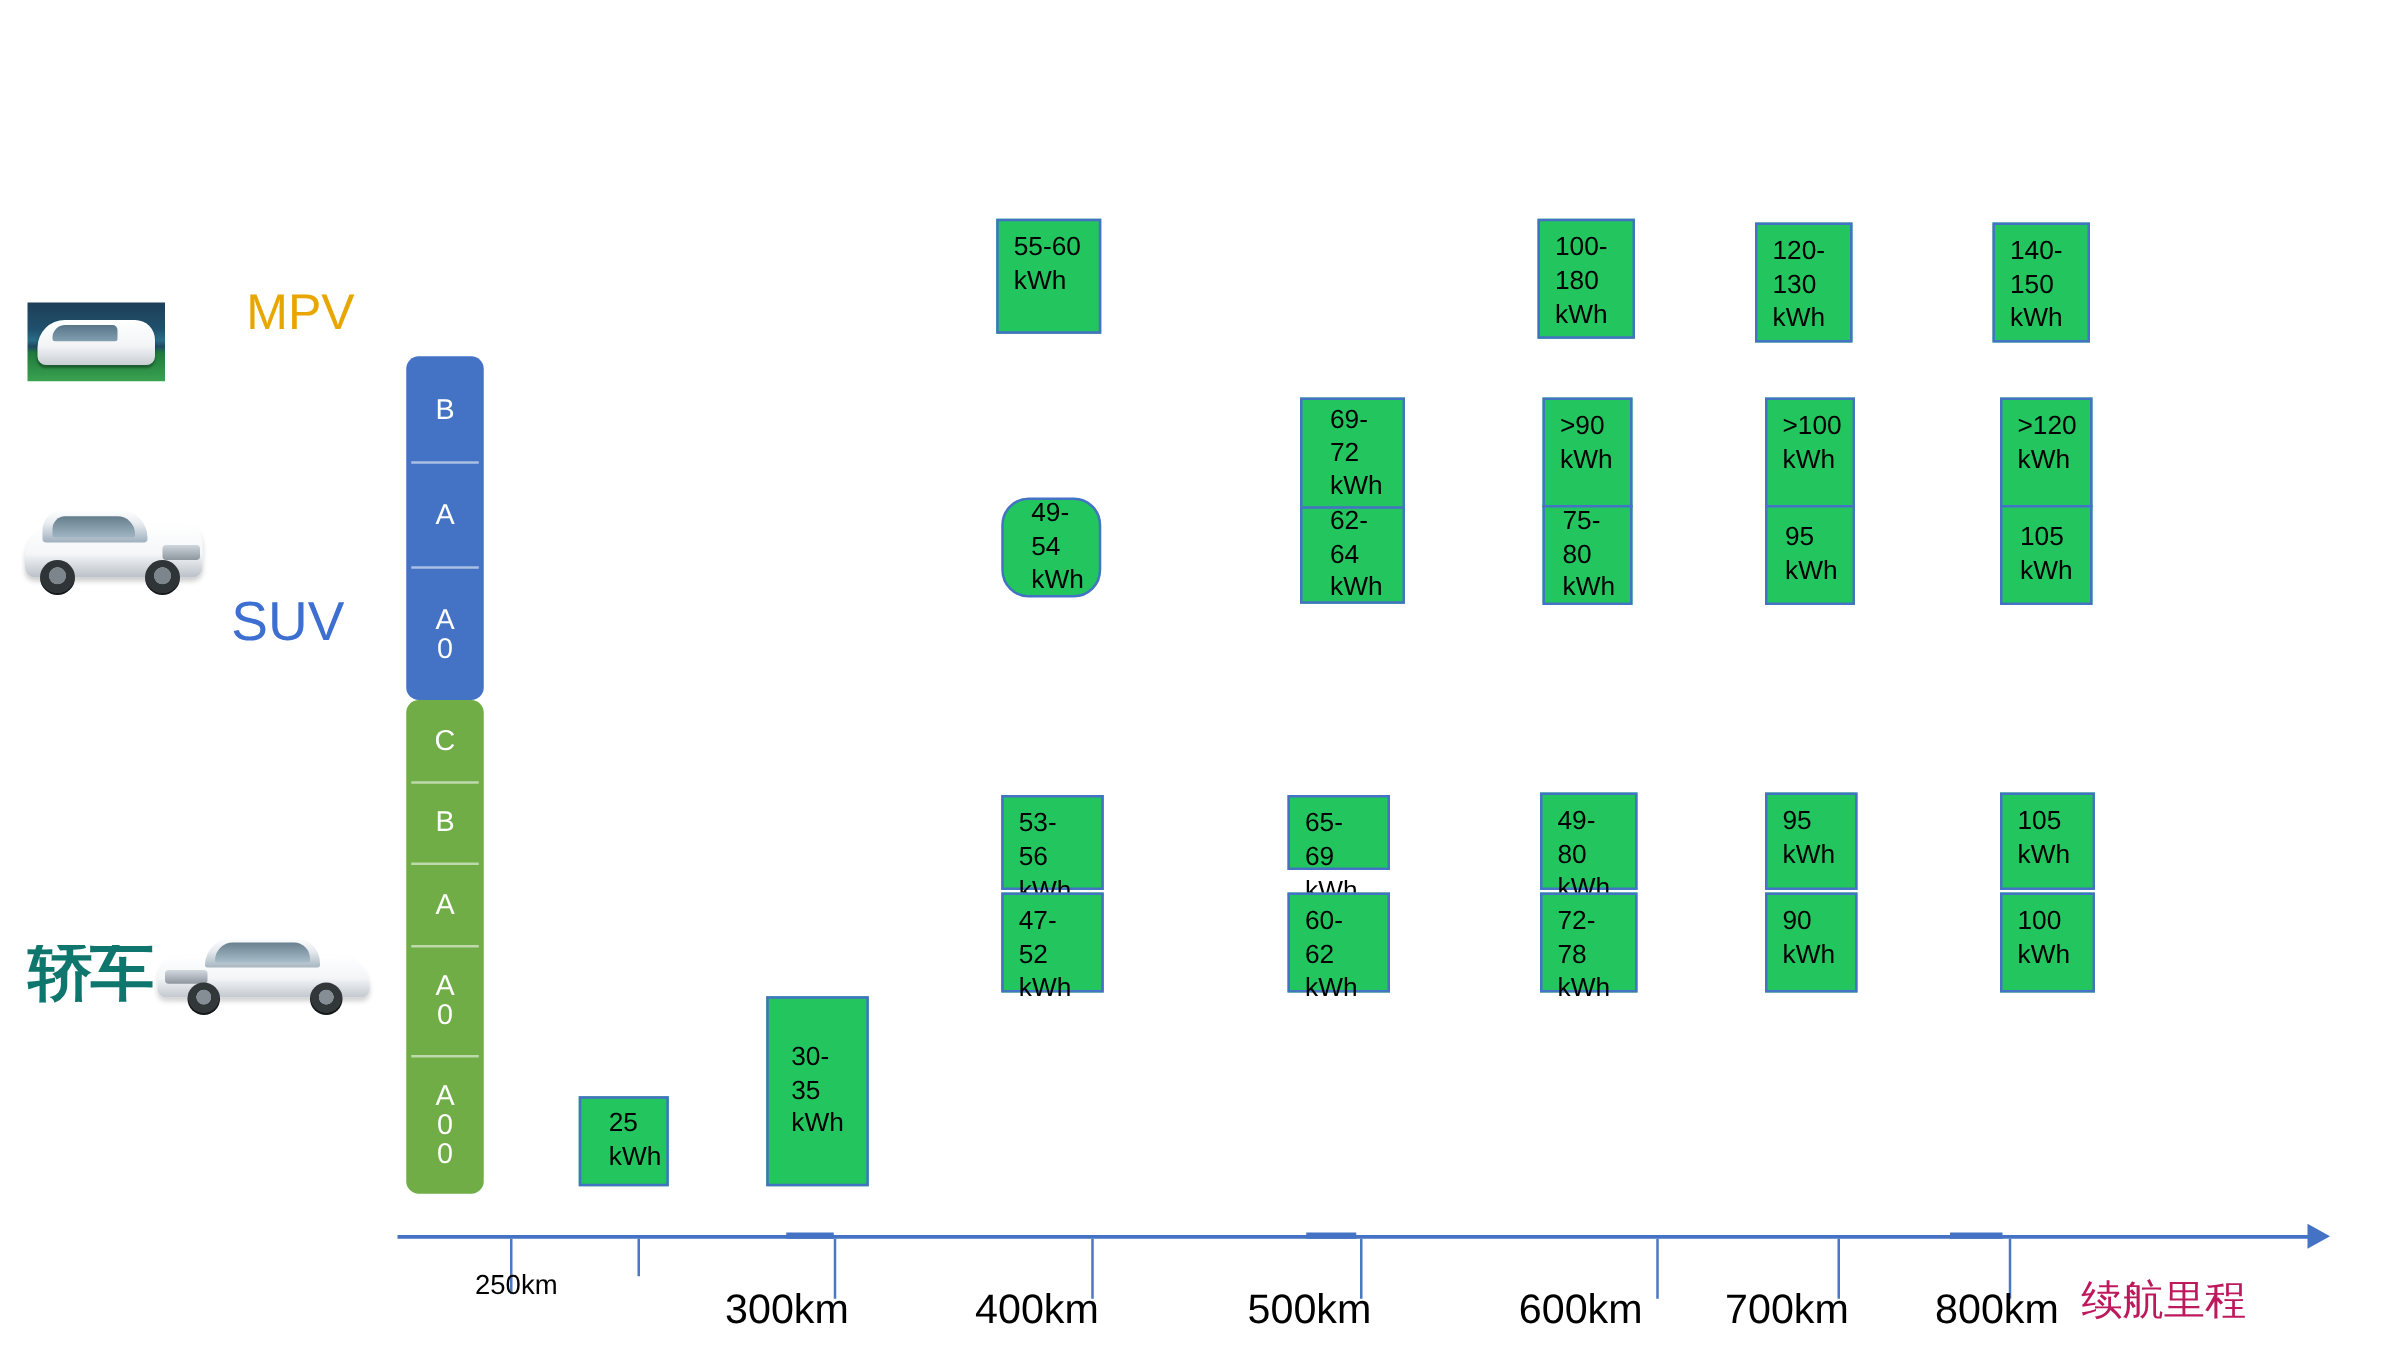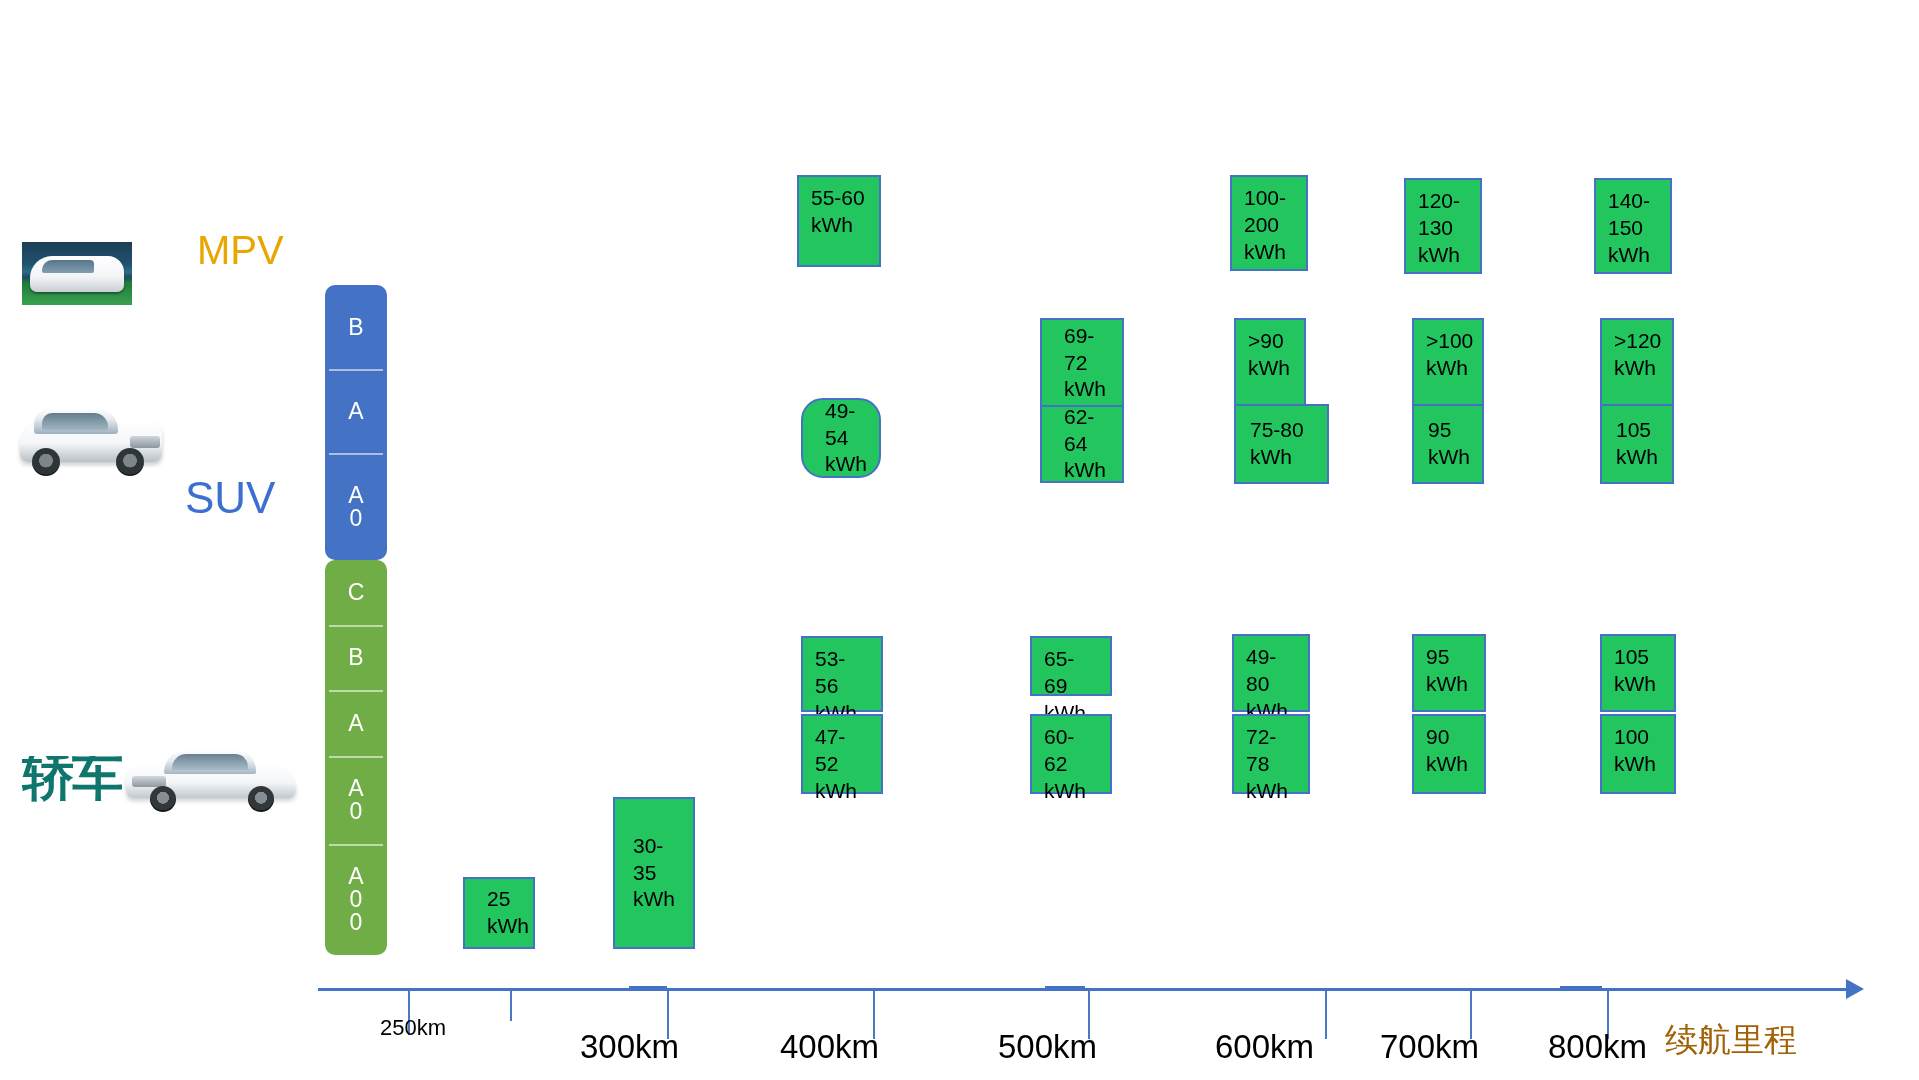--- a/index.html
+++ b/index.html
@@ -218,21 +218,21 @@
     position: absolute;
     color: #000000;
     white-space: nowrap;
   }
   .tick-label.major { font-size: 33px; top: 1028px; }
   .tick-label.minor { font-size: 22px; top: 1015px; }
   .axis-name {
     position: absolute;
     left: 1665px; top: 1018px;
     font-size: 33px;
-    color: #a16207;
+    color: #be185d;
     white-space: nowrap;
   }
 </style>
 </head>
 <body>
 
 <div id="slide">
 
 
   <div class="car-photo car-mpv"></div>
@@ -289,21 +289,21 @@
     <div class="seg">
       <span class="ch">A</span>
       <span class="ch">0</span>
       <span class="ch">0</span>
     </div>
   </div>
 
   <div class="kbox" style="left:797px;  top:175px; width:84px;  height:92px;">55-60
 kWh</div>
   <div class="kbox" style="left:1230px; top:175px; width:78px;  height:96px;">100-
-200
+180
 kWh</div>
   <div class="kbox" style="left:1404px; top:178px; width:78px;  height:96px;">120-
 130
 kWh</div>
   <div class="kbox" style="left:1594px; top:178px; width:78px;  height:96px;">140-
 150
 kWh</div>
 
   <div class="kbox center-v" style="left:1040px; top:318px; width:84px; height:90px; padding-left:22px;">69-72
 kWh</div>
@@ -311,21 +311,21 @@
 kWh</div>
   <div class="kbox" style="left:1412px; top:318px; width:72px; height:88px;">&gt;100
 kWh</div>
   <div class="kbox" style="left:1600px; top:318px; width:74px; height:88px;">&gt;120
 kWh</div>
 
   <div class="kbox center-v" style="left:801px;  top:398px; width:80px; height:80px; padding-left:22px;border-radius:22px;">49-54
 kWh</div>
   <div class="kbox center-v" style="left:1040px; top:405px; width:84px; height:78px; padding-left:22px;">62-64
 kWh</div>
-  <div class="kbox center-v" style="left:1234px; top:404px; width:95px; height:80px; padding-left:14px;">75-80
+  <div class="kbox center-v" style="left:1234px; top:404px; width:72px; height:80px; padding-left:14px;">75-80
 kWh</div>
   <div class="kbox center-v" style="left:1412px; top:404px; width:72px; height:80px; padding-left:14px;">95
 kWh</div>
   <div class="kbox center-v" style="left:1600px; top:404px; width:74px; height:80px; padding-left:14px;">105
 kWh</div>
 
   <div class="kbox" style="left:801px;  top:636px; width:82px; height:76px;">53-56
 kWh</div>
   <div class="kbox" style="left:1030px; top:636px; width:82px; height:60px;">65-69
 kWh</div>

